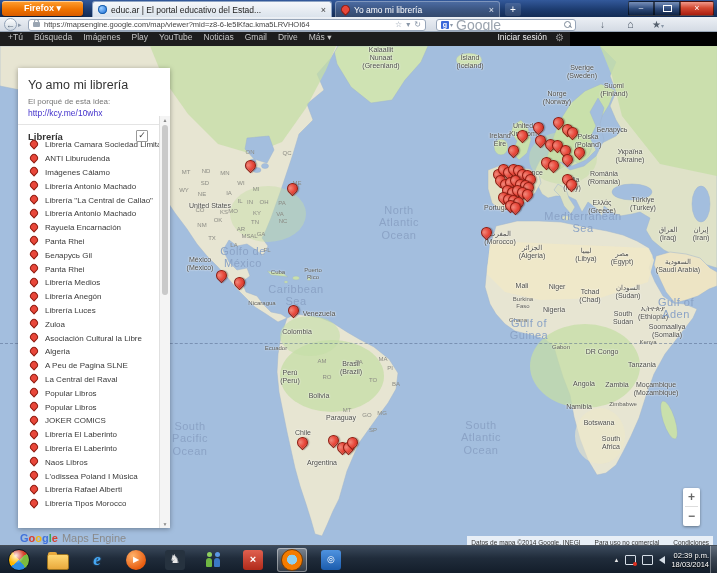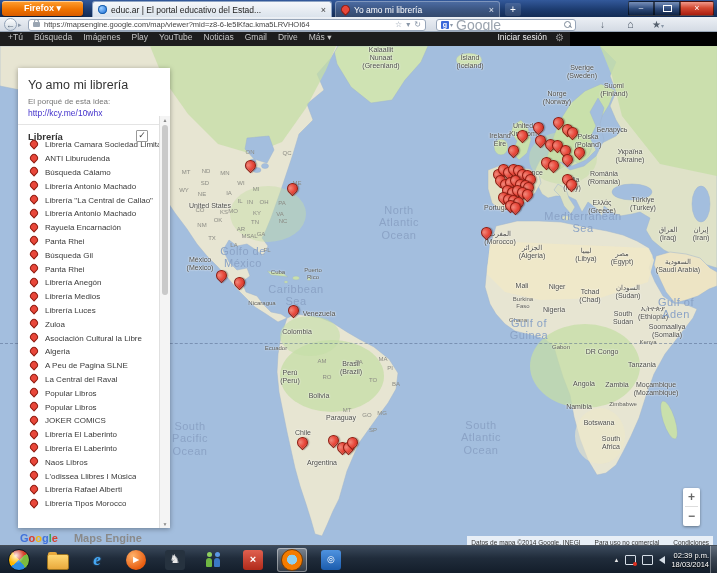--- a/index.html
+++ b/index.html
@@ -83,21 +83,21 @@
   .mlabel.t{font-size:6px;color:#8b8b84;}
   .pin{position:absolute;width:9px;height:9px;margin:-13px 0 0 -5.5px;z-index:4;
     background:radial-gradient(circle at 35% 30%,#f0887b,#e8473a 55%,#c23124);
     border:1px solid #8f1d12;border-radius:50% 50% 50% 0;transform:rotate(-45deg);
     box-shadow:1px 1px 1px rgba(0,0,0,.25);}
   .zoomctl{position:absolute;left:683px;top:442px;width:17px;height:38px;background:#fff;
     border-radius:2px;box-shadow:0 1px 3px rgba(0,0,0,.4);z-index:6;text-align:center;}
   .zoomctl .zbtn{display:block;height:18px;line-height:18px;font-size:12px;color:#666;font-weight:bold;}
   .zoomctl .zdiv{height:1px;background:#ddd;margin:0 2px;}
   .gme-logo{position:absolute;left:20px;top:486px;z-index:7;font-size:11px;font-weight:bold;white-space:nowrap;}
-  .gme-logo .g2{color:#8a8a8a;font-weight:bold;margin-left:16px;}
+  .gme-logo .g2{color:#8a8a8a;font-weight:normal;margin-left:4px;}
   .gl0{color:#4273db}.gl1{color:#d93f2f}.gl2{color:#f2b50f}.gl3{color:#4273db}.gl4{color:#3aa757}.gl5{color:#d93f2f}
   .attrib{position:absolute;right:4px;top:490px;height:10px;z-index:6;display:flex;gap:14px;
     font-size:6.5px;color:#333;background:rgba(255,255,255,.75);padding:1px 4px;align-items:center;}
 
   
   .panel{position:absolute;left:18px;top:22px;width:152px;height:460px;background:#fff;z-index:8;
     box-shadow:0 1px 5px rgba(0,0,0,.35);box-sizing:border-box;}
   .p-title{font-size:12.5px;color:#333;padding:10px 10px 0 10px;}
   .p-sub{font-size:8px;color:#777;padding:5px 10px 0 10px;}
   .p-link{display:block;font-size:8.5px;color:#4433cc;padding:2px 10px 6px 10px;text-decoration:none;}
@@ -449,21 +449,21 @@
           <div class="lib-item">
             <span class="mini-pin"></span>
             <span class="lib-label">Libreria Camara Sociedad Limitada</span>
           </div>
           <div class="lib-item">
             <span class="mini-pin"></span>
             <span class="lib-label">ANTI Liburudenda</span>
           </div>
           <div class="lib-item">
             <span class="mini-pin"></span>
-            <span class="lib-label">Búsqueda Cálamo</span>
+            <span class="lib-label">Imágenes Cálamo</span>
           </div>
           <div class="lib-item">
             <span class="mini-pin"></span>
             <span class="lib-label">Librería Antonio Machado</span>
           </div>
           <div class="lib-item">
             <span class="mini-pin"></span>
             <span class="lib-label">Librería "La Central de Callao"</span>
           </div>
           <div class="lib-item">
@@ -473,36 +473,36 @@
           <div class="lib-item">
             <span class="mini-pin"></span>
             <span class="lib-label">Rayuela Encarnación</span>
           </div>
           <div class="lib-item">
             <span class="mini-pin"></span>
             <span class="lib-label">Panta Rhei</span>
           </div>
           <div class="lib-item">
             <span class="mini-pin"></span>
-            <span class="lib-label">Búsqueda Gil</span>
+            <span class="lib-label">Беларусь Gil</span>
           </div>
           <div class="lib-item">
             <span class="mini-pin"></span>
             <span class="lib-label">Panta Rhei</span>
           </div>
           <div class="lib-item">
             <span class="mini-pin"></span>
+            <span class="lib-label">Librería Medios</span>
+          </div>
+          <div class="lib-item">
+            <span class="mini-pin"></span>
             <span class="lib-label">Librería Anegón</span>
           </div>
           <div class="lib-item">
             <span class="mini-pin"></span>
-            <span class="lib-label">Librería Medios</span>
-          </div>
-          <div class="lib-item">
-            <span class="mini-pin"></span>
             <span class="lib-label">Librería Luces</span>
           </div>
           <div class="lib-item">
             <span class="mini-pin"></span>
             <span class="lib-label">Zuloa</span>
           </div>
           <div class="lib-item">
             <span class="mini-pin"></span>
             <span class="lib-label">Asociación Cultural la Libre</span>
           </div>
@@ -537,21 +537,21 @@
           <div class="lib-item">
             <span class="mini-pin"></span>
             <span class="lib-label">Librería El Laberinto</span>
           </div>
           <div class="lib-item">
             <span class="mini-pin"></span>
             <span class="lib-label">Naos Libros</span>
           </div>
           <div class="lib-item">
             <span class="mini-pin"></span>
-            <span class="lib-label">L'odissea Llibres I Música</span>
+            <span class="lib-label">L'odissea Poland I Música</span>
           </div>
           <div class="lib-item">
             <span class="mini-pin"></span>
             <span class="lib-label">Librería Rafael Alberti</span>
           </div>
           <div class="lib-item">
             <span class="mini-pin"></span>
             <span class="lib-label">Librería Tipos Morocco</span>
           </div>
         </div>

